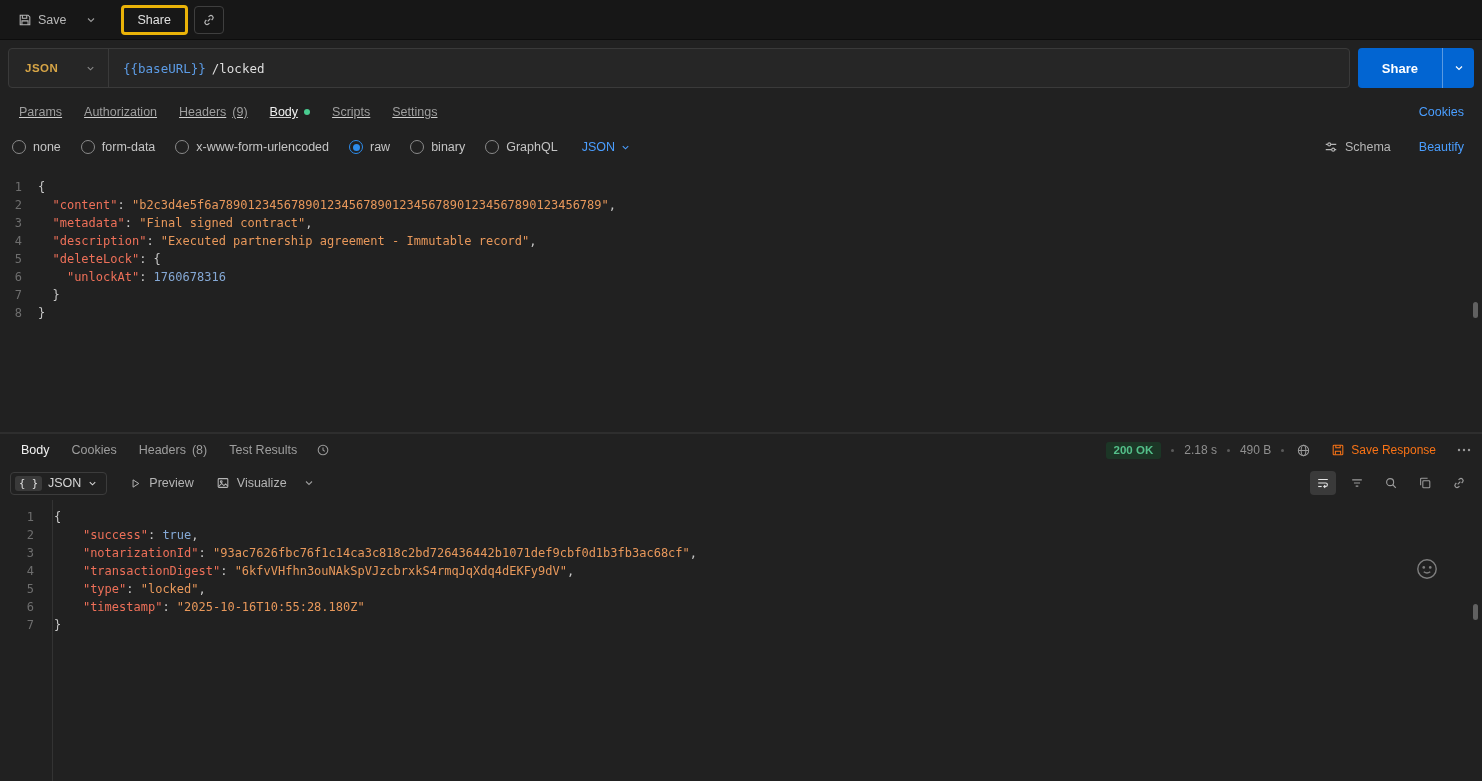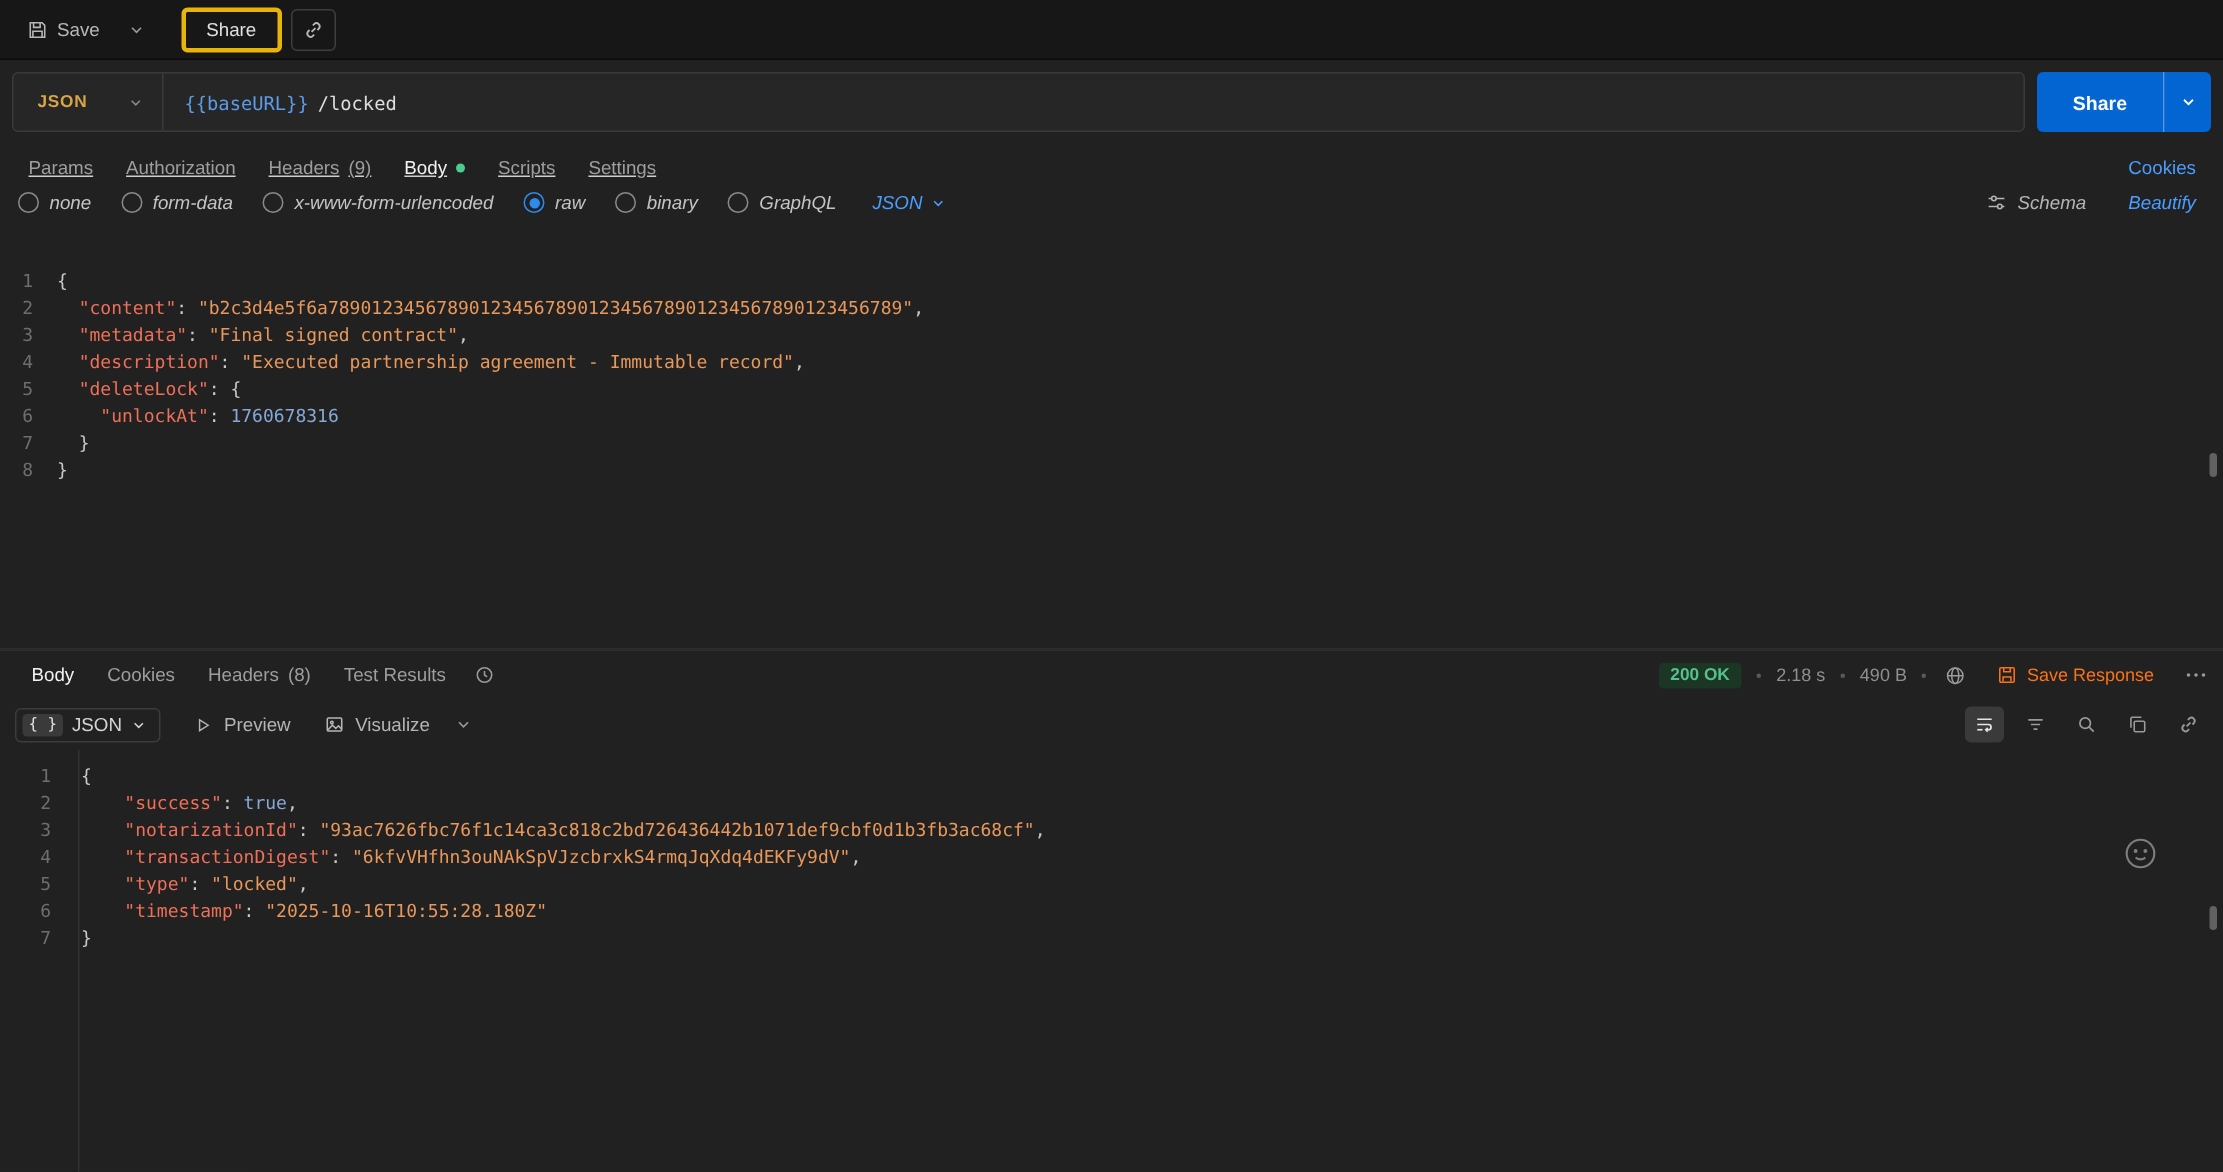--- a/index.html
+++ b/index.html
@@ -58,21 +58,21 @@
   
   .req-tabs { height:32px; display:flex; align-items:center; justify-content:space-between; padding:0 8px; }
   .req-tabs-left { display:flex; align-items:center; height:100%;text-decoration:underline; }
   .tab { display:flex; align-items:center; gap:6px; padding:0 11px; height:100%; color:#9e9e9e; }
   .tab .count { color:#9e9e9e; }
   .tab.active { color:#f2f2f2; }
   .dot-green { width:6px; height:6px; border-radius:50%; background:#49cc90; }
   .cookies-link { color:#4a9eff; padding:0 10px; }
 
   
-  .body-type-row { height:38px; display:flex; align-items:flex-start; justify-content:space-between; padding:0 12px 0 12px;font-style:italic; }
+  .body-type-row { height:38px; display:flex; align-items:center; justify-content:space-between; padding:0 12px 0 12px; }
   .radios { display:flex; align-items:center; gap:20px; }
   .radio-item { display:flex; align-items:center; gap:7px; color:#c4c4c4; }
   .radio-circle { width:14px; height:14px; border:1.5px solid #8a8a8a; border-radius:50%; position:relative; flex-shrink:0; }
   .radio-item.selected .radio-circle { border-color:#2d8ceb; }
   .radio-item.selected .radio-circle::after {
     content:""; position:absolute; inset:2.5px; border-radius:50%; background:#2d8ceb;
   }
   .lang-select { display:flex; align-items:center; gap:5px; color:#4a9eff; margin-left:4px; }
   .body-row-right { display:flex; align-items:center; }
   .schema-btn { display:flex; align-items:center; gap:7px; color:#b5b5b5; }

